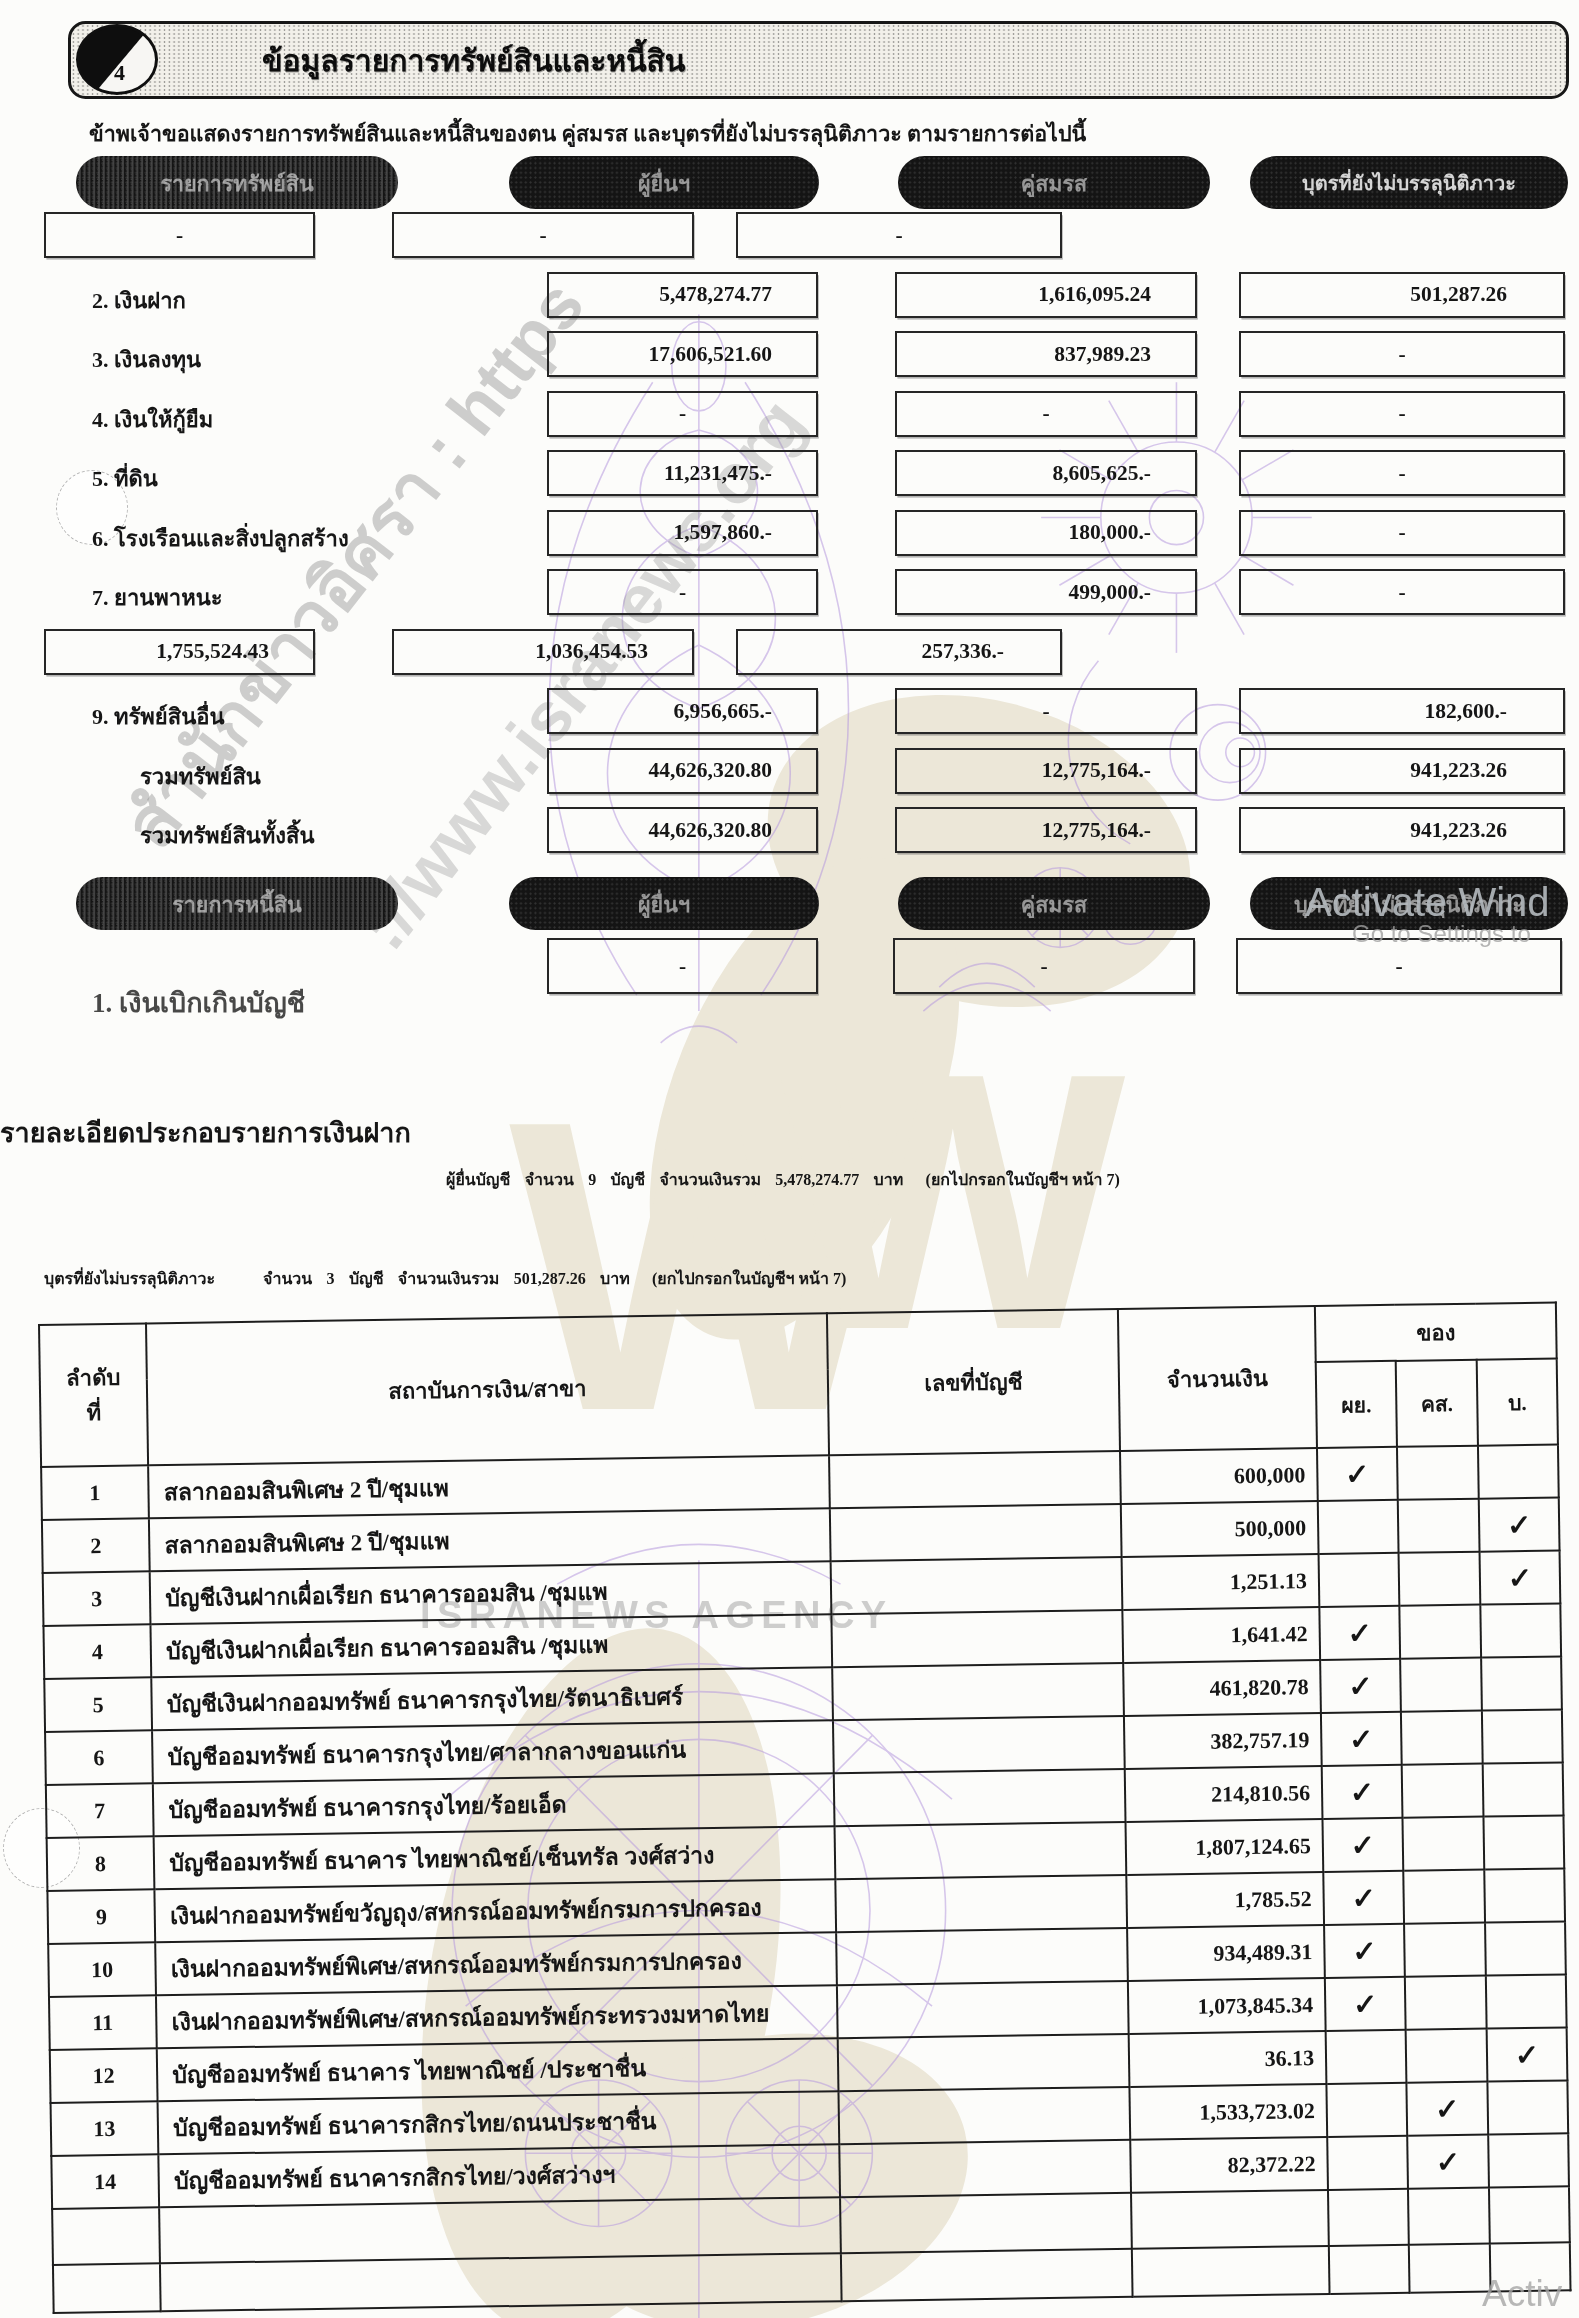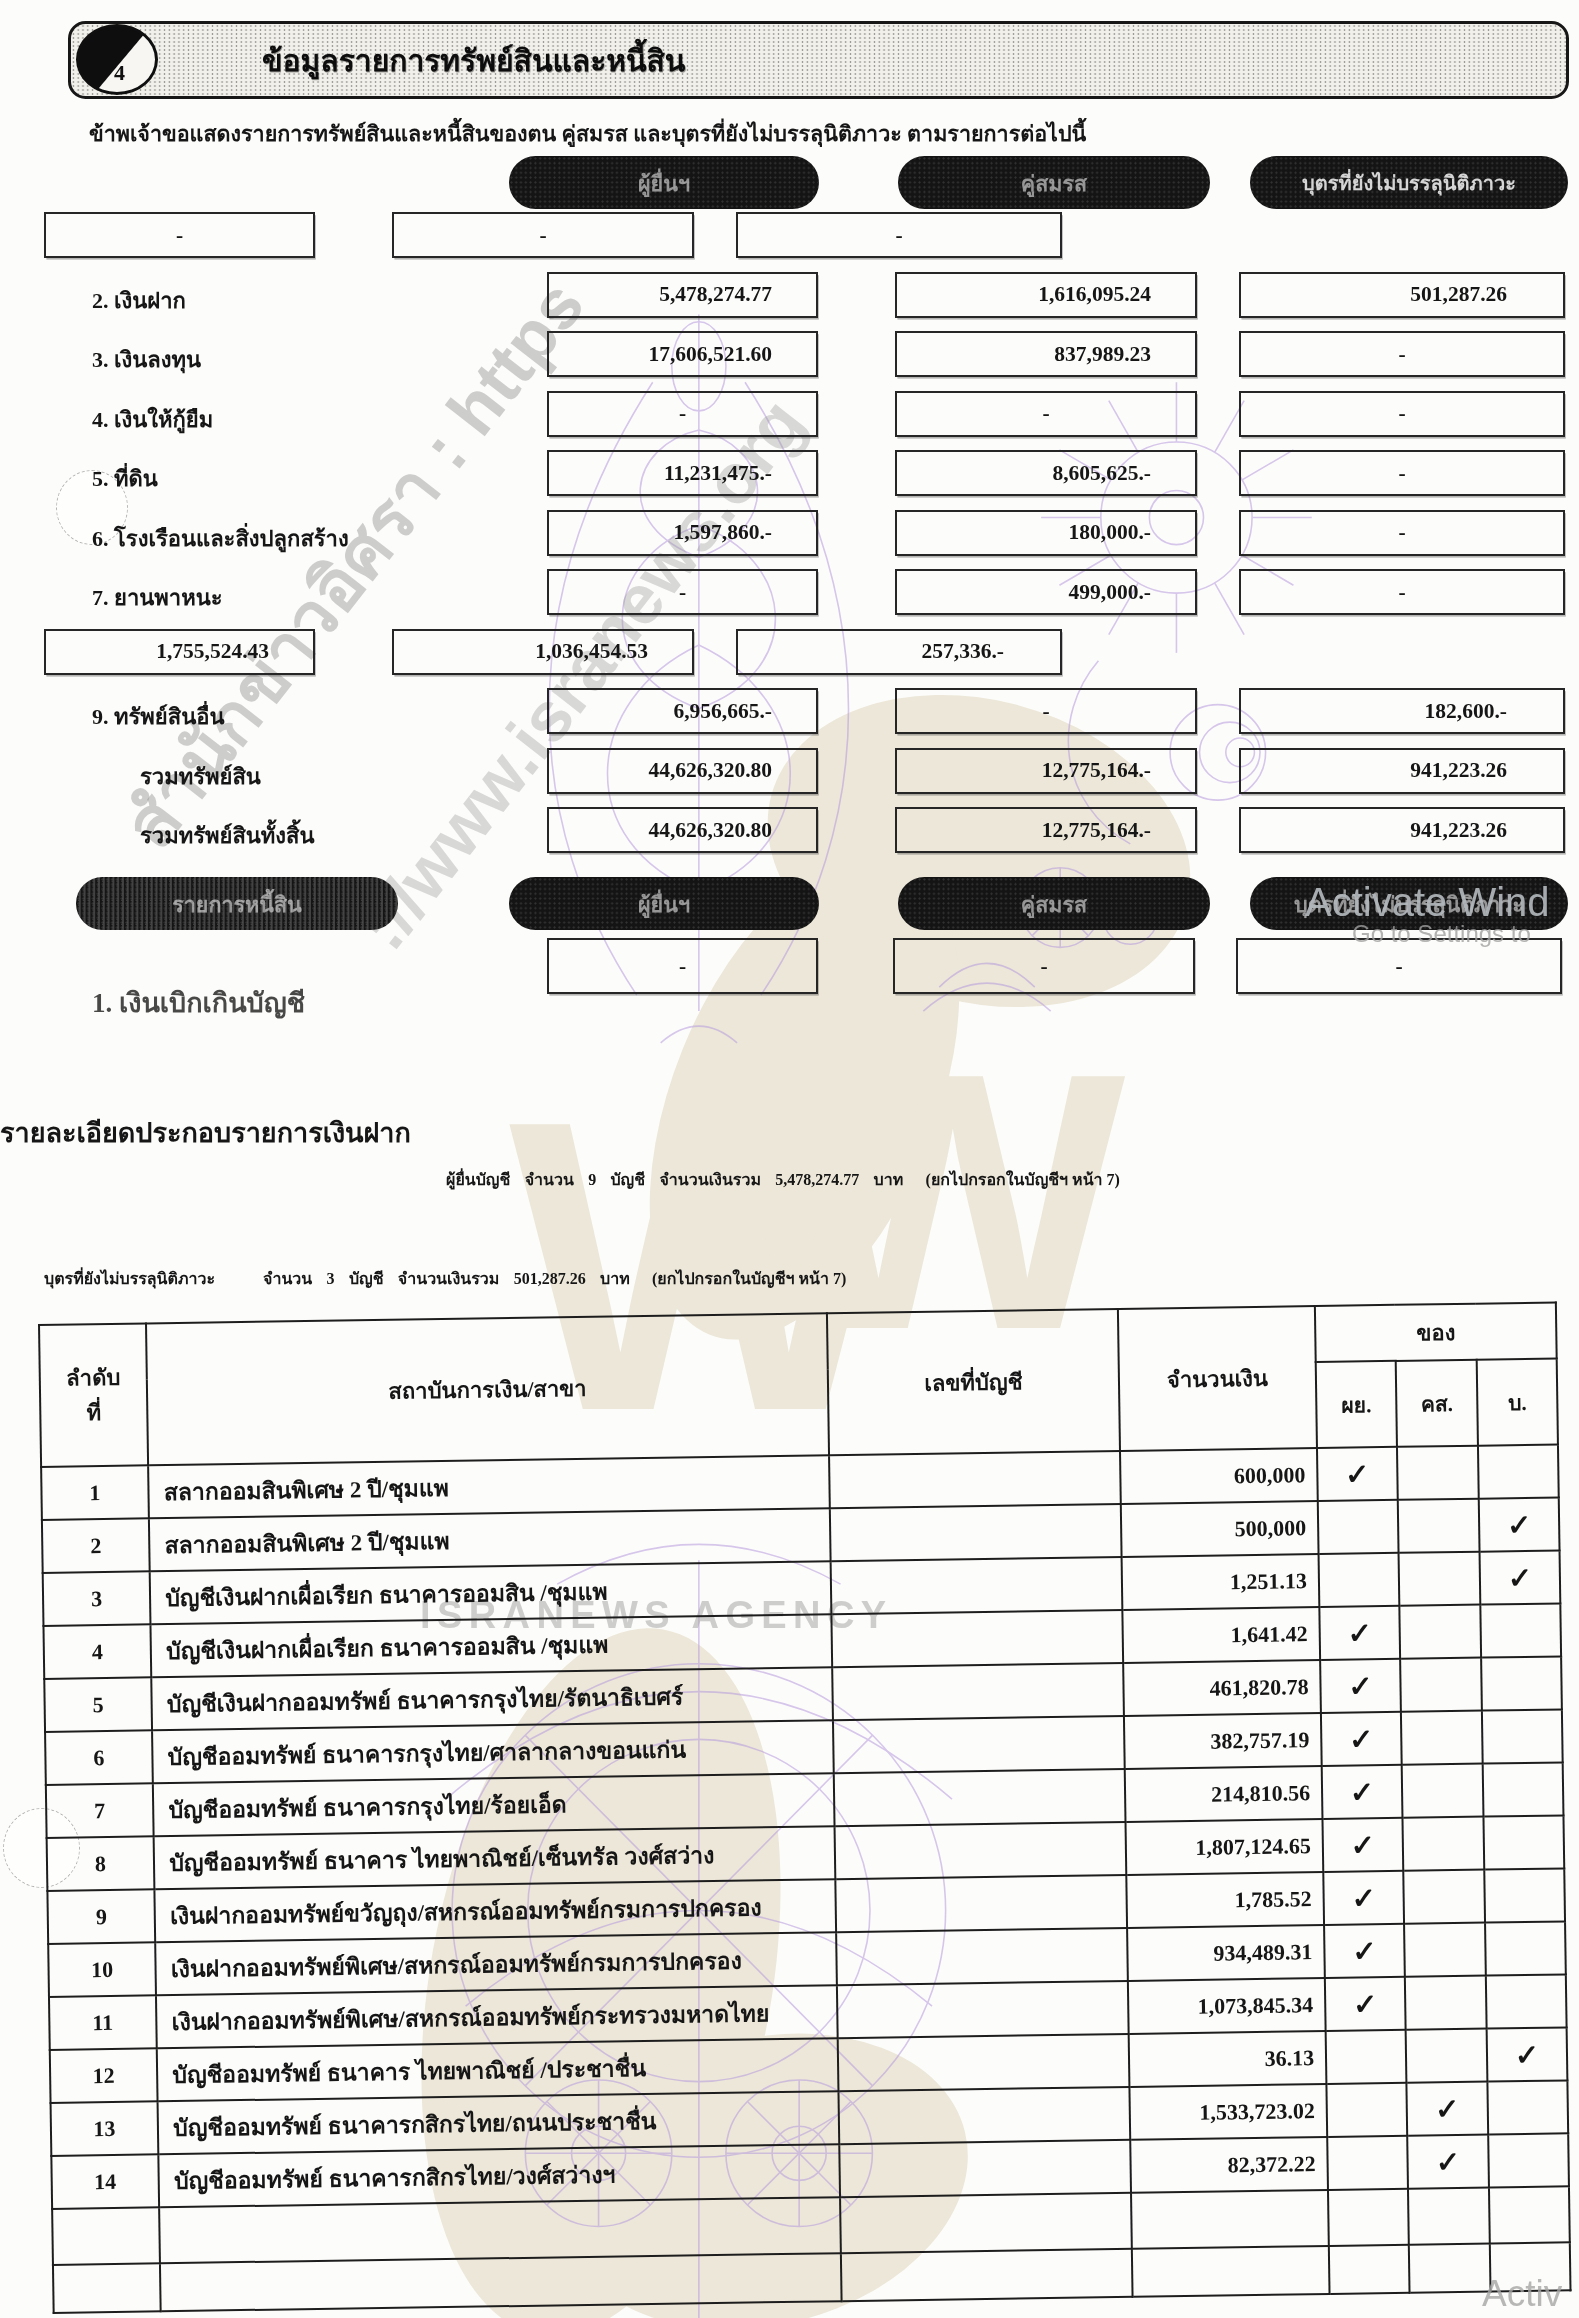--- a/index.html
+++ b/index.html
@@ -172,20 +172,21 @@
 
   <div class="titlebar">
     <div class="bar-title">ข้อมูลรายการทรัพย์สินและหนี้สิน</div>
   </div>
   <div class="badge">
     <span>4</span>
   </div>
 
   <div class="intro">ข้าพเจ้าขอแสดงรายการทรัพย์สินและหนี้สินของตน คู่สมรส และบุตรที่ยังไม่บรรลุนิติภาวะ ตามรายการต่อไปนี้</div>
 
+  <div class="pill halftone" style="left:76px;top:156px;width:322px;">รายการทรัพย์สิน</div>
   <div class="pill" style="left:509px;top:156px;width:310px;">ผู้ยื่นฯ</div>
   <div class="pill" style="left:898px;top:156px;width:312px;">คู่สมรส</div>
   <div class="pill bright" style="left:1250px;top:156px;width:318px;">บุตรที่ยังไม่บรรลุนิติภาวะ</div>
 
   <div class="asset-rows">
 
     <div class="a-row" style="align-items:flex-start;">
       <div class="vbox v1 dash">
           <span>-</span>
         </div>

